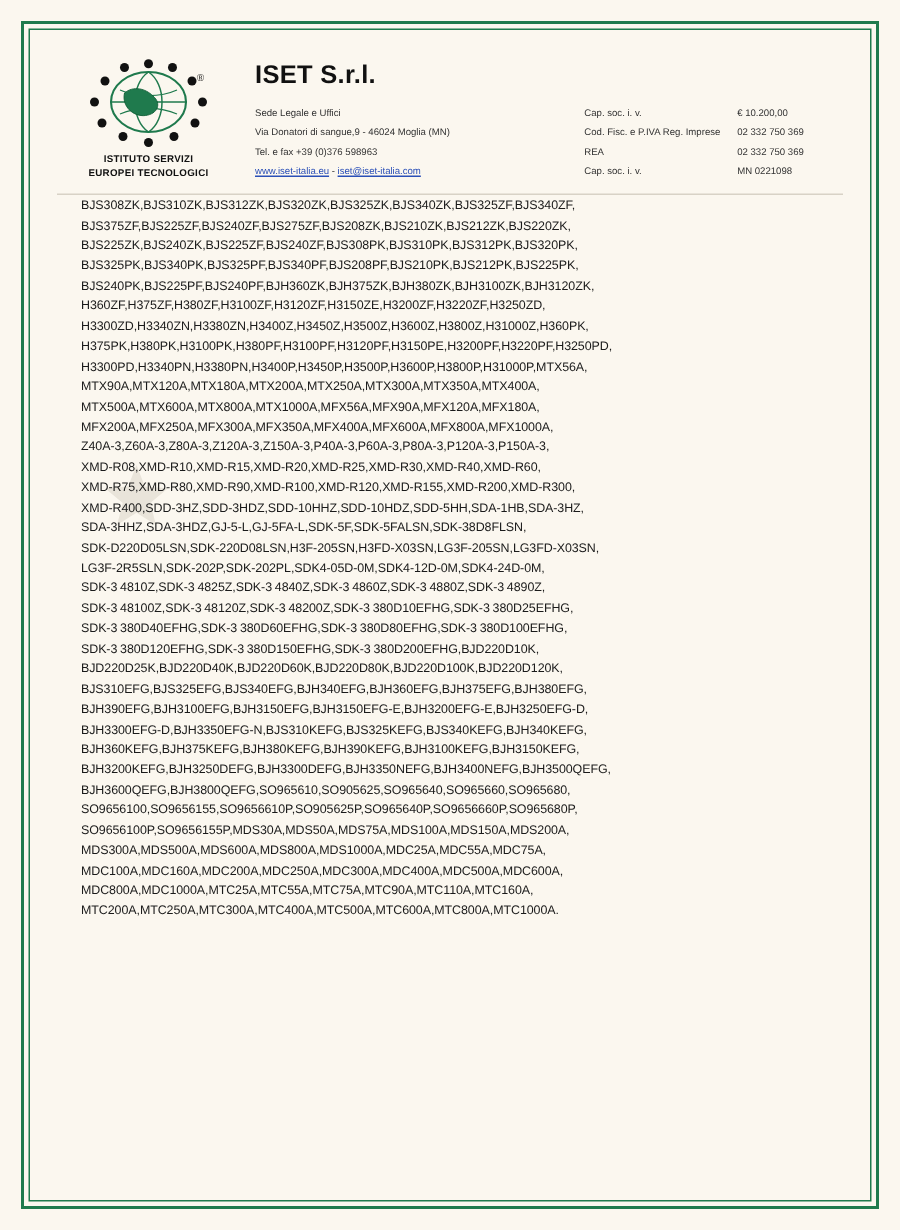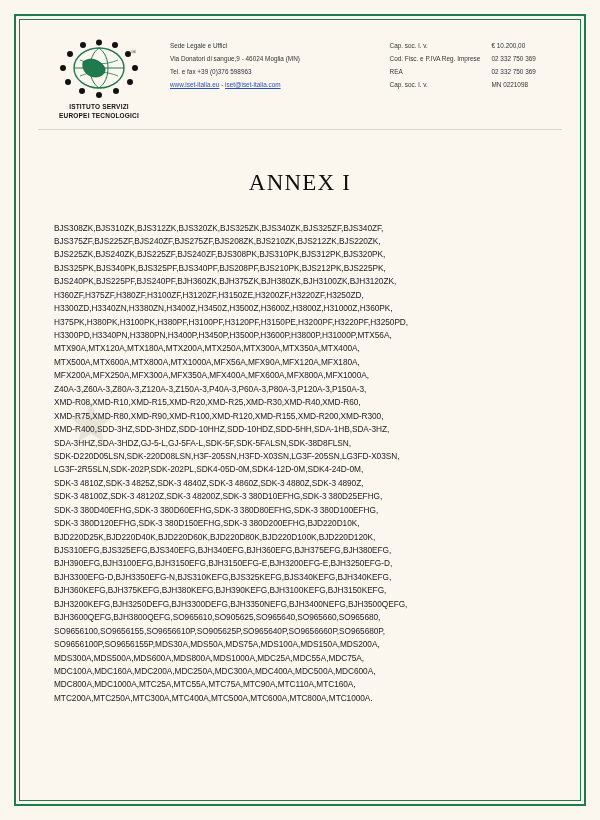--- a/index.html
+++ b/index.html
@@ -185,20 +185,21 @@
             <text x="78" y="16" font-family="Liberation Serif, serif" font-size="7" fill="#111">®</text>
           </svg>
         </div>
         <div class="logo-text">
           <div>ISTITUTO SERVIZI</div>
           <div>EUROPEI TECNOLOGICI</div>
         </div>
       </div>
 
       <div class="company-block">
+        <div class="company-name">ISET S.r.l.</div>
         <table class="info-table">
           <tbody>
               <tr>
             <td class="left">Sede Legale e Uffici</td>
             <td class="mid">Cap. soc. i. v.</td>
             <td class="right">€ 10.200,00</td>
           </tr>
           <tr>
             <td class="left">Via Donatori di sangue,9 - 46024 Moglia (MN)</td>
             <td class="mid">Cod. Fisc. e P.IVA Reg. Imprese</td>
@@ -213,21 +214,20 @@
             <td class="left"><span class="info-link">www.iset-italia.eu</span><span>&nbsp;-&nbsp;</span><span class="info-link">iset@iset-italia.com</span></td>
             <td class="mid">Cap. soc. i. v.</td>
             <td class="right">MN 0221098</td>
           </tr>
         </tbody>
           </table>
       </div>
     </div>
     <div class="hr-head"></div>
 
-    <div class="doc-title">ANNEX I</div>
 
     <div class="body-wrap">
       <div class="watermark">
         <svg width="46" height="46" viewBox="0 0 46 46" xmlns="http://www.w3.org/2000/svg">
           <polygon points="23,2 28.6,16.4 44,17.5 32.2,27.4 36,42 23,33.8 10,42 13.8,27.4 2,17.5 17.4,16.4" fill="#c9c2b4"></polygon>
         </svg>
       </div>
       <div class="code-block">BJS308ZK,BJS310ZK,BJS312ZK,BJS320ZK,BJS325ZK,BJS340ZK,BJS325ZF,BJS340ZF,
 BJS375ZF,BJS225ZF,BJS240ZF,BJS275ZF,BJS208ZK,BJS210ZK,BJS212ZK,BJS220ZK,
 BJS225ZK,BJS240ZK,BJS225ZF,BJS240ZF,BJS308PK,BJS310PK,BJS312PK,BJS320PK,

